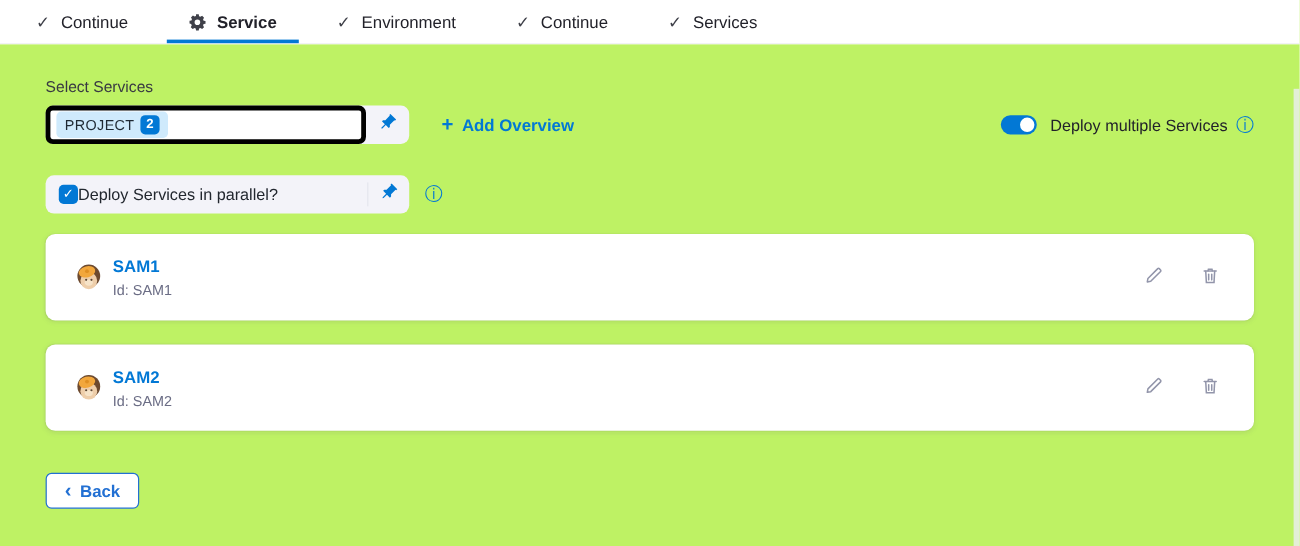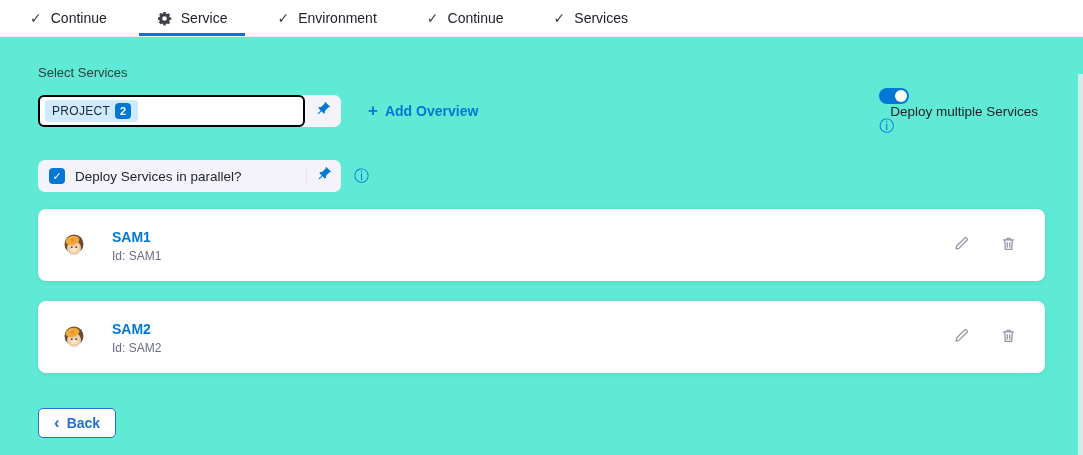--- a/index.html
+++ b/index.html
@@ -26,27 +26,27 @@
     gap: 9px;
     padding: 0 18px;
     font-size: 14px;
     font-weight: 500;
     color: #22222a;
     border-bottom: 3px solid transparent;
     padding-top: 3px;
     cursor: pointer;
     margin-right: 14px;
   }
-  .tab.active { border-bottom-color: #0278d5; font-weight: 400; }
+  .tab.active { border-bottom-color: #0278d5; font-weight: 700; }
   .check-glyph { color: #3f4049; font-size: 14px; font-weight: 700; line-height: 1; }
   .gear-svg { display: block; }
 
   
   .main {
-    background: #5eead4;
+    background: #bef264;
     height: 418px;
     padding: 28px 38px 0 38px;
     position: relative;
   }
   .right-edge {
     position: absolute; right: 0; top: 37px; bottom: 0; width: 5px;
     background: #ecEef3; background: #ecedf3; opacity: .8;
   }
 
   .field-label { font-size: 13px; color: #383942; margin-bottom: 8px; }
@@ -56,21 +56,21 @@
   .input-group {
     width: 303px; height: 32px;
     background: #f3f3f9;
     border-radius: 7px;
     display: flex; align-items: center;
     flex: none;
   }
   .multiselect {
     flex: 1; height: 32px;
     background: #ffffff;
-    border: 2px solid #000000;
+    border: 4px solid #000000;
     border-radius: 6px;
     display: flex; align-items: center;
     padding: 0 5px;
     cursor: text;
   }
   .chip {
     background: #cfeafc;
     border-radius: 4px;
     height: 22px;
     display: inline-flex; align-items: center;
@@ -96,21 +96,21 @@
 
   .add-service {
     margin-left: 27px;
     display: inline-flex; align-items: center; gap: 7px;
     color: #0278d5; font-size: 14px; font-weight: 600;
     background: none; border: none; cursor: pointer;
     font-family: inherit;
   }
   .plus-glyph { font-size: 17px; font-weight: 600; line-height: 1; margin-top: -1px; }
 
-  .toggle-cluster { margin-left: auto; display: flex; align-items: flex-start; flex-direction: column; }
+  .toggle-cluster { margin-left: auto; display: flex; align-items: flex-end; }
   .toggle {
     width: 30px; height: 16px; border-radius: 8px;
     background: #0278d5; position: relative; cursor: pointer; flex: none;
   }
   .toggle-knob {
     position: absolute; top: 2px; left: 16px;
     width: 12px; height: 12px; border-radius: 50%;
     background: #ffffff;
   }
   .toggle-label { margin: 0 7px 0 11px; font-size: 13.5px; color: #22222a; }
@@ -127,39 +127,39 @@
     display: flex; align-items: center;
     padding-left: 11px; flex: none;
   }
   .checkbox {
     width: 16px; height: 16px; border-radius: 4px;
     background: #0278d5; flex: none;
     display: flex; align-items: center; justify-content: center;
     cursor: pointer;
   }
   .checkbox .check-glyph { color: #fff; font-size: 11px; }
-  .checkbox-label { margin-left: 10px; font-size: 13.5px; color: #22272f; }
+  .checkbox-label { font-size: 13.5px; color: #22272f; }
   .strip-spacer { flex: 1; }
   .strip-divider { width: 1px; height: 20px; background: #e4e5ee; }
   .checkbox-strip .pin-area { width: 34px; }
   .row-parallel .info-glyph { margin-left: 13px; }
 
   
   .cards { margin-top: 17px; }
   .card {
     background: #ffffff;
     border-radius: 8px;
     height: 72px;
     display: flex; align-items: center;
     padding: 0 26px 0 22px;
     box-shadow: 0 0 1px rgba(40,41,61,.10), 0 1px 4px rgba(96,97,112,.14);
     margin-bottom: 20px;
   }
   .avatar { width: 28px; height: 28px; flex: none; }
-  .card-text { margin-left: 24px; }
+  .card-text { margin-left: 6px; }
   .service-name {
     font-size: 14px; font-weight: 600; color: #0278d5;
     text-decoration: none; cursor: pointer; display: inline-block;
   }
   .service-id { font-size: 12px; color: #6b6d85; margin-top: 3px; }
   .card-spacer { flex: 1; }
   .icon-btn {
     background: none; border: none; cursor: pointer; padding: 2px;
     display: flex; align-items: center; justify-content: center;
   }

